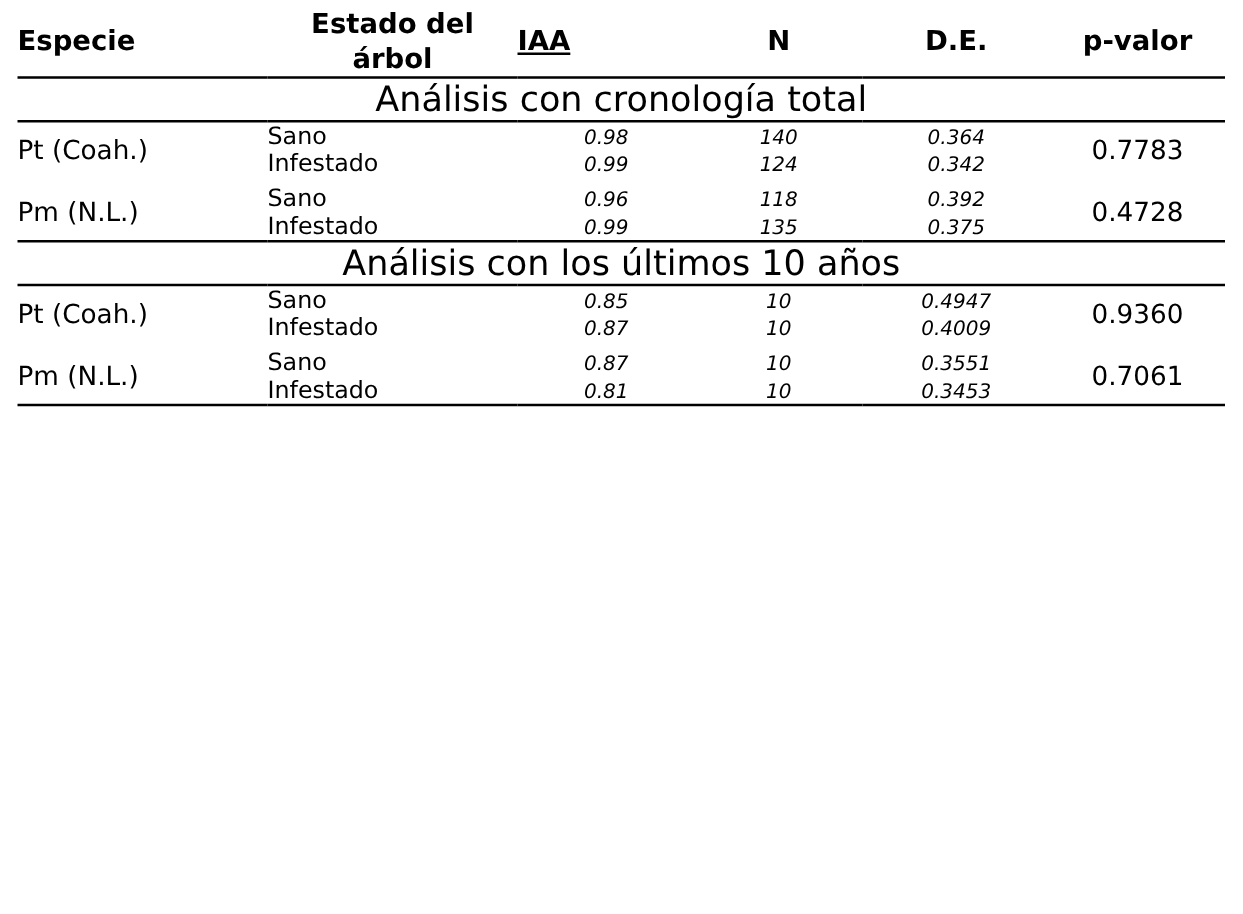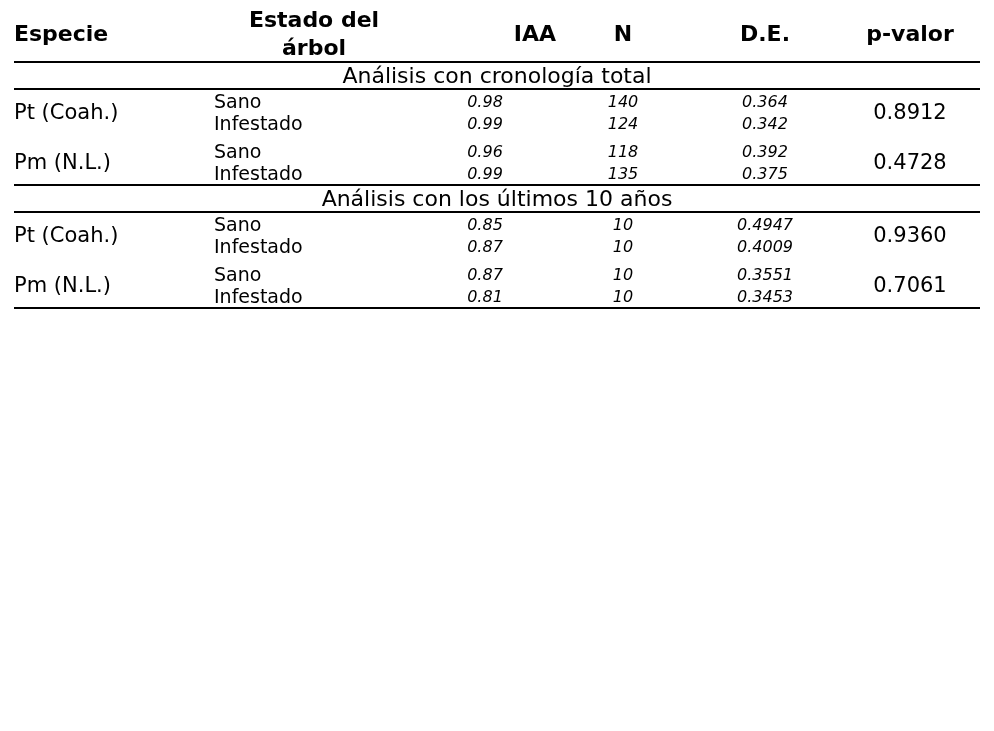--- a/index.html
+++ b/index.html
@@ -45,28 +45,28 @@
   }
 
   thead th {
     font-weight: bold;
     font-size: 22px;
     padding: 12px 4px 14px 4px;
     line-height: 1.25;
   }
   th.h-especie { text-align: left; padding-left: 4px; }
   th.h-estado  { text-align: center; }
-  th.h-iaa     { text-align: right; }
+  th.h-iaa     { text-align: left; text-decoration: underline; }
   th.h-n       { text-align: center; }
   th.h-de      { text-align: center; }
   th.h-p       { text-align: center; }
 
   td.section-title {
     text-align: center;
-    font-size: 22px;
+    font-size: 28px;
     padding: 11px 0 12px 0;
   }
 
   td.species-cell {
     text-align: left;
     font-size: 21px;
     padding-left: 4px;
   }
   td.species-cell .sp-abbr {
   }
@@ -119,21 +119,21 @@
       </tr>
 
       <tr class="rule-mid">
         <td class="species-cell" rowspan="2">
           <span class="sp-abbr">Pt</span><span> (Coah.)</span>
         </td>
         <td class="state-cell">Sano</td>
         <td class="num-cell">0.98</td>
         <td class="num-cell">140</td>
         <td class="num-cell">0.364</td>
-        <td class="pval-cell" rowspan="2">0.8912</td>
+        <td class="pval-cell" rowspan="2">0.7783</td>
       </tr>
       <tr>
         <td class="state-cell">Infestado</td>
         <td class="num-cell">0.99</td>
         <td class="num-cell">124</td>
         <td class="num-cell">0.342</td>
       </tr>
 
       <tr class="spacer-row">
         <td colspan="6"></td>

